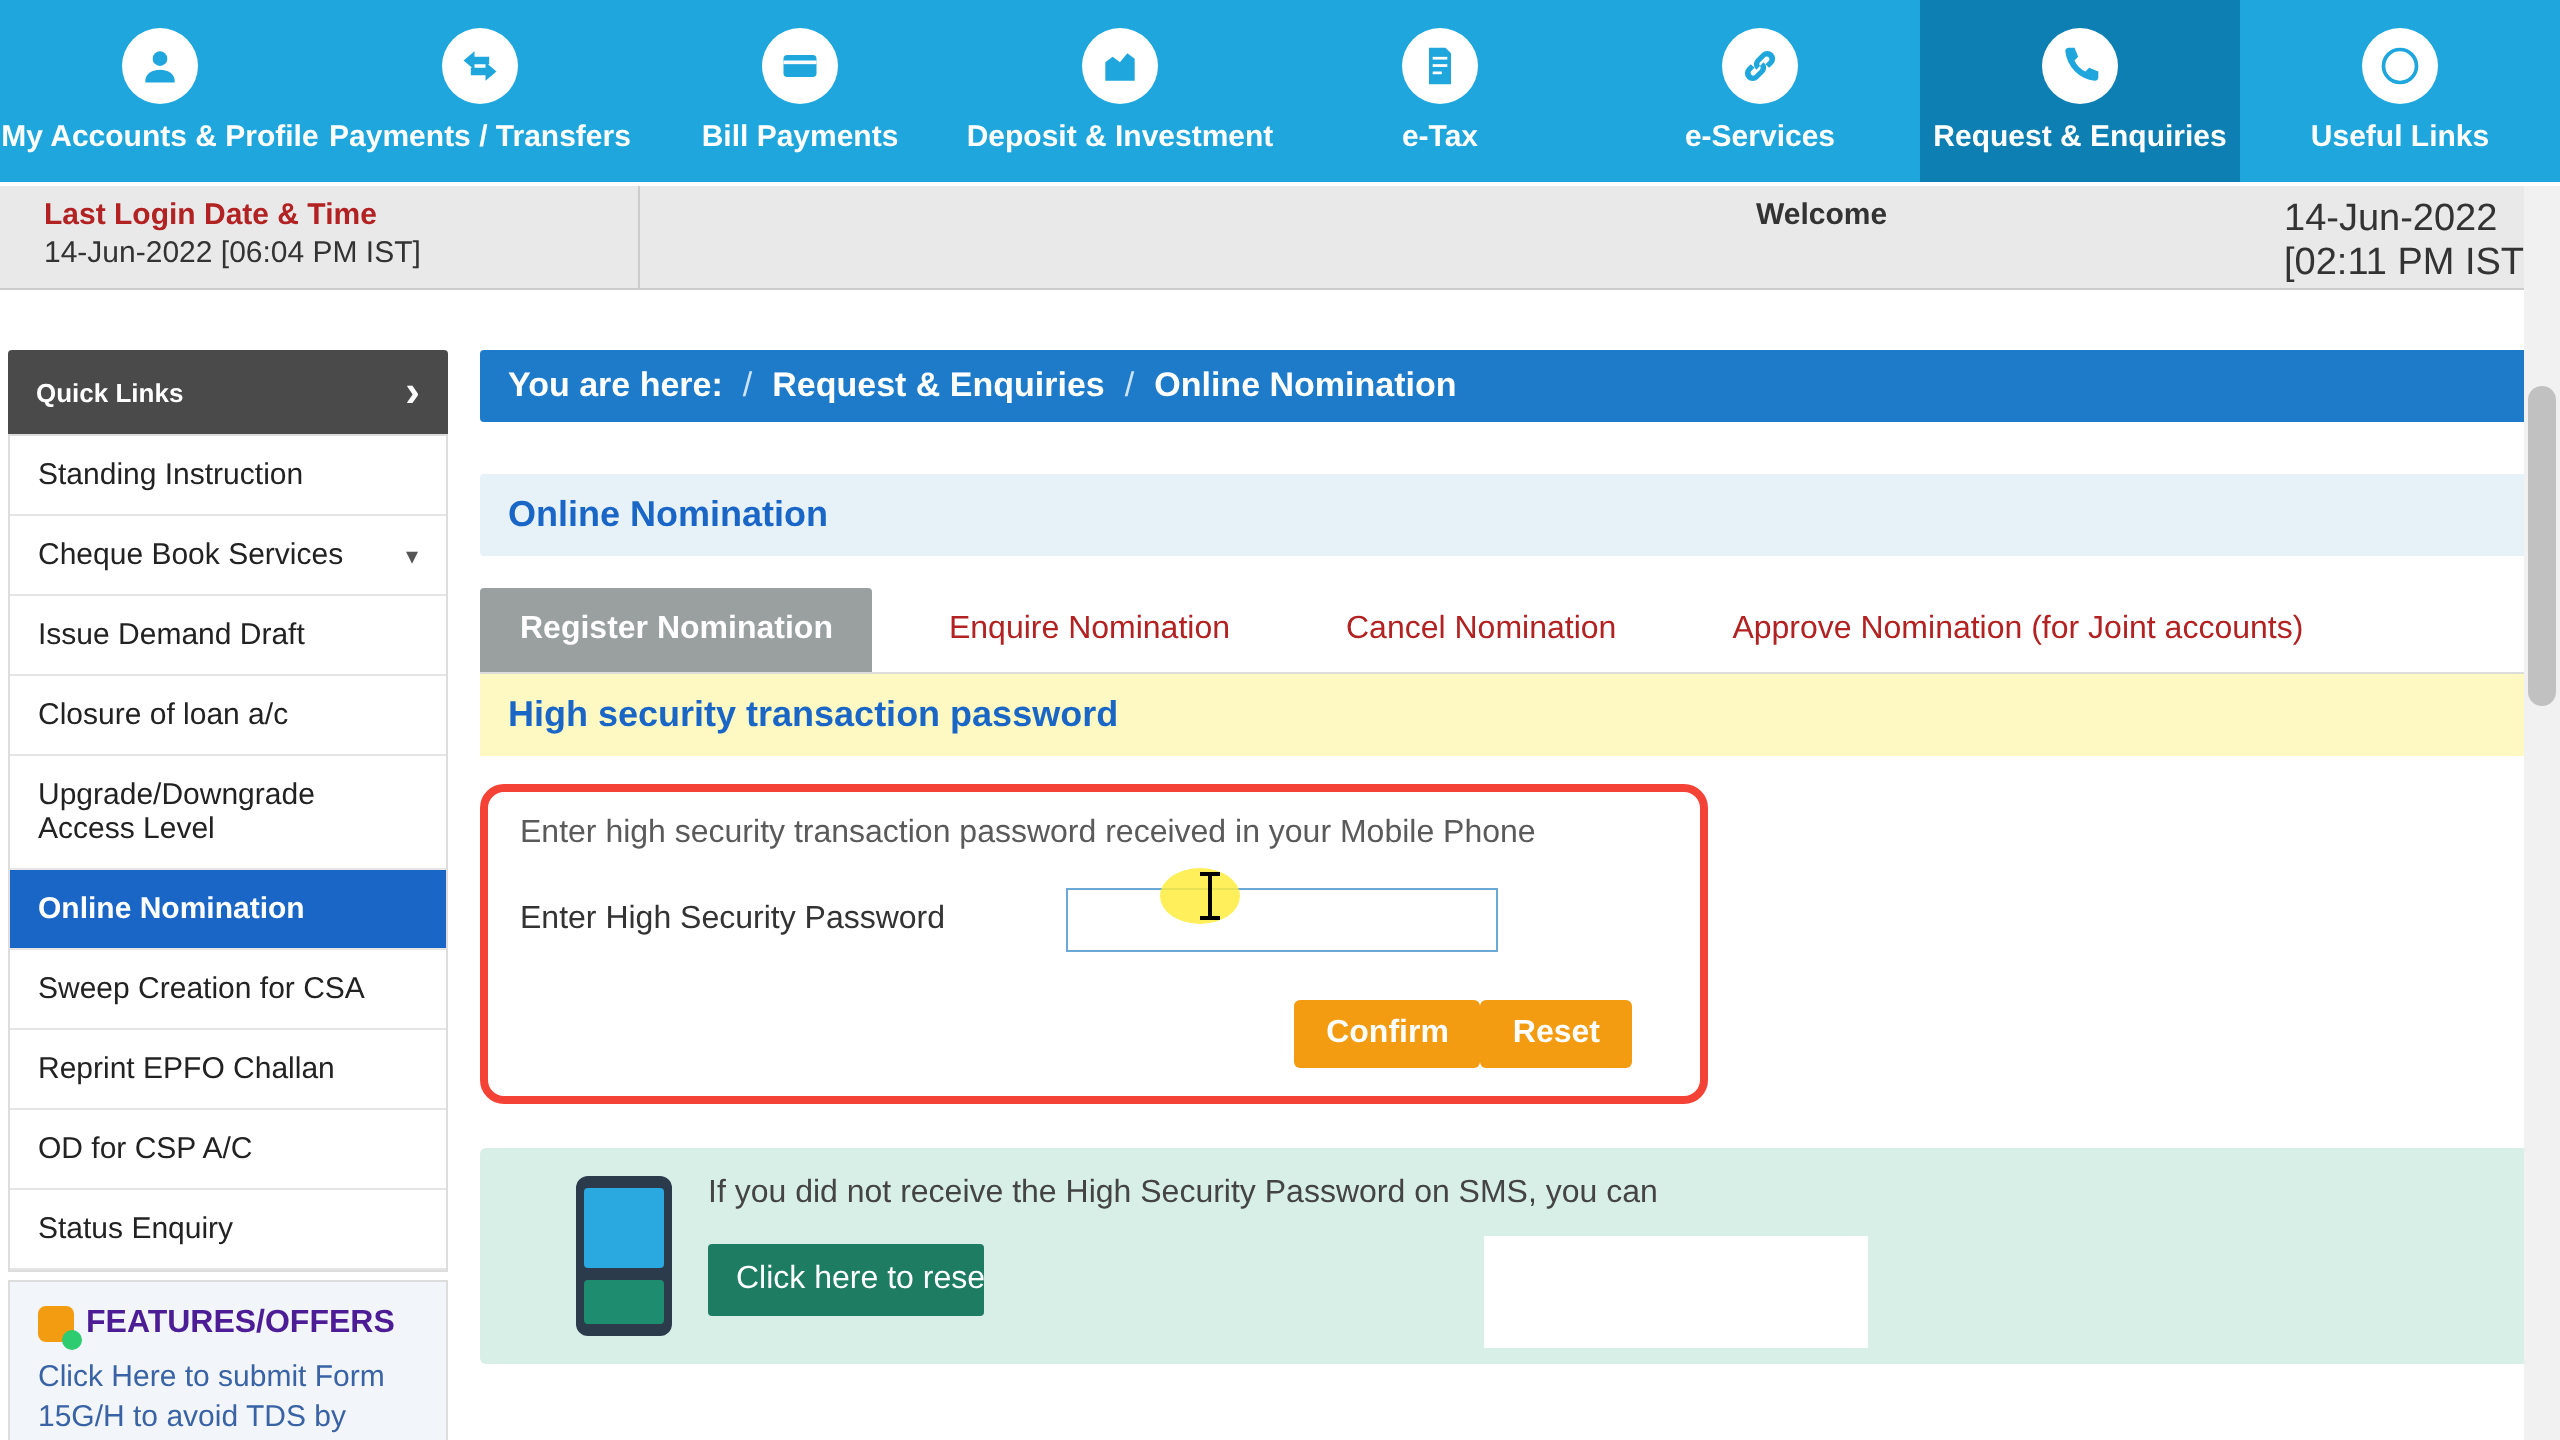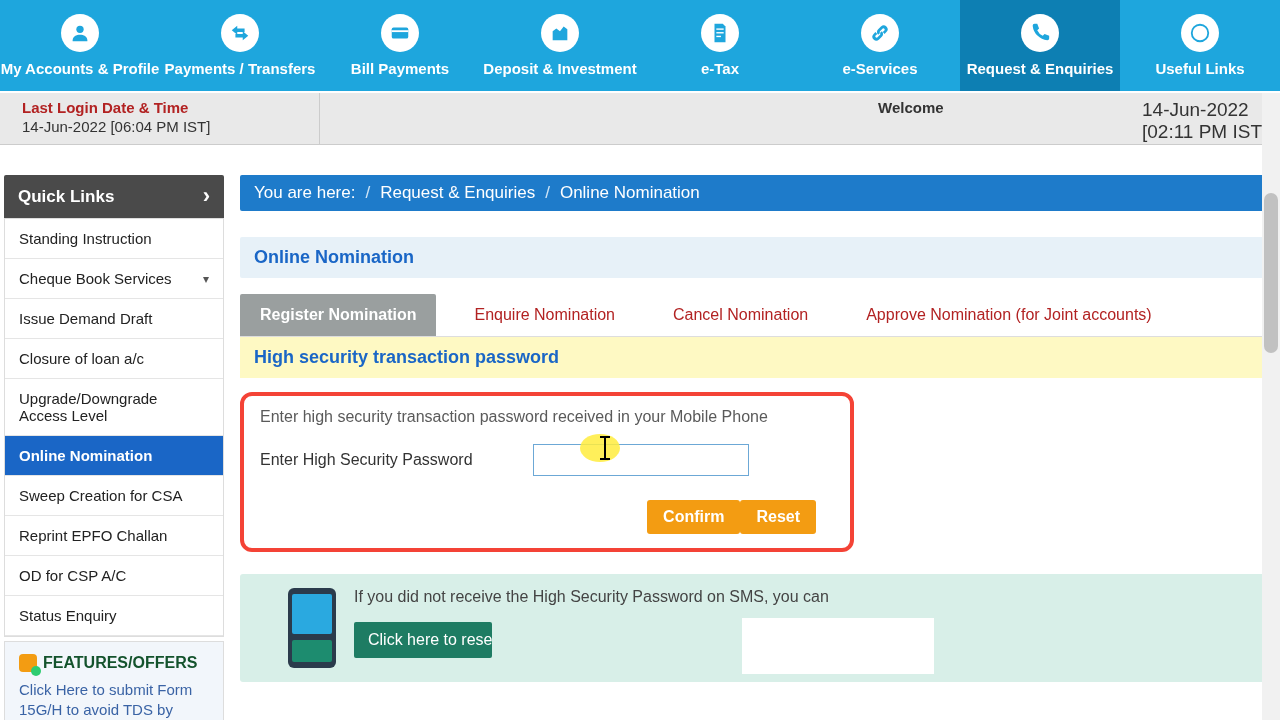--- a/index.html
+++ b/index.html
@@ -16,33 +16,33 @@
 .infobar .login-block { width:320px; padding:6px 22px; border-right:1px solid #ccc; }
 .infobar .login-block .title { color:#B22222; font-size:15px; font-weight:600; }
 .infobar .login-block .time { color:#333; font-size:15px; margin-top:2px; }
 .infobar .spacer { flex:1; }
 .infobar .welcome-block { width:270px; padding:6px 18px; font-weight:700; color:#333; font-size:15px; }
 .infobar .now-block { width:150px; padding:6px 12px; color:#333; font-size:19px; }
 
 .body-wrap { display:flex; margin-top:30px; }
 
 .sidebar { width:220px; margin-left:4px; flex-shrink:0; }
-.ql-header { background:#4a4a4a; color:#fff; padding:10px 14px; font-size:17px; font-weight:600; display:flex; align-items:center; justify-content:space-between; border-radius:2px 2px 0 0; }
+.ql-header { background:#4a4a4a; color:#fff; padding:10px 14px; font-size:13px; font-weight:600; display:flex; align-items:center; justify-content:space-between; border-radius:2px 2px 0 0; }
 .ql-list { background:#fff; border:1px solid #ddd; }
 .ql-item { padding:11px 14px; border-bottom:1px solid #e5e5e5; font-size:15px; color:#222; cursor:pointer; position:relative; }
 .ql-item.expandable::after { content:"▾"; position:absolute; right:14px; top:50%; transform:translateY(-50%); color:#555; font-size:12px;}
 .ql-item.active { background:#1a66c6; color:#fff; font-weight:600; }
 .features-box { background:#f2f6fb; padding:12px 14px 8px; border:1px solid #ddd; margin-top:4px; }
-.features-box .ft-title { color:#14532d; font-size:16px; font-weight:700; display:flex; align-items:center; gap:6px;}
+.features-box .ft-title { color:#4c1d95; font-size:16px; font-weight:700; display:flex; align-items:center; gap:6px;}
 .features-box .ft-line { color:#3a63a5; font-size:15px; margin-top:8px; line-height:1.3; }
 
 .main { flex:1; padding:0 8px 0 16px; }
 .breadcrumb { background:#1e7bca; color:#fff; padding:8px 14px; font-size:17px; border-radius:2px; display:flex; gap:10px; align-items:center;}
 .breadcrumb .sep { color:#cfe5f7; }
-.breadcrumb .strong { font-weight:400; }
+.breadcrumb .strong { font-weight:700; }
 
 .page-title-bar { background:#e7f1f8; padding:10px 14px; margin-top:26px; color:#1a66c6; font-size:18px; font-weight:700; border-radius:2px;}
 
 .tabs { display:flex; margin-top:16px; border-bottom:1px solid #ddd; }
 .tab { padding:12px 20px; background:#f2f2f2; color:#5a5a5a; font-size:16px; cursor:pointer; margin-right:18px; border-radius:2px 2px 0 0;}
 .tab.active { background:#9a9f9f; color:#fff; font-weight:600; }
 .tab.inactive1 { background:transparent; color:#B22222; }
 .tab.inactive2 { background:transparent; color:#B22222; }
 
 .sub-title { background:#fef9c3; padding:10px 14px; color:#1a66c6; font-size:18px; font-weight:700; }

